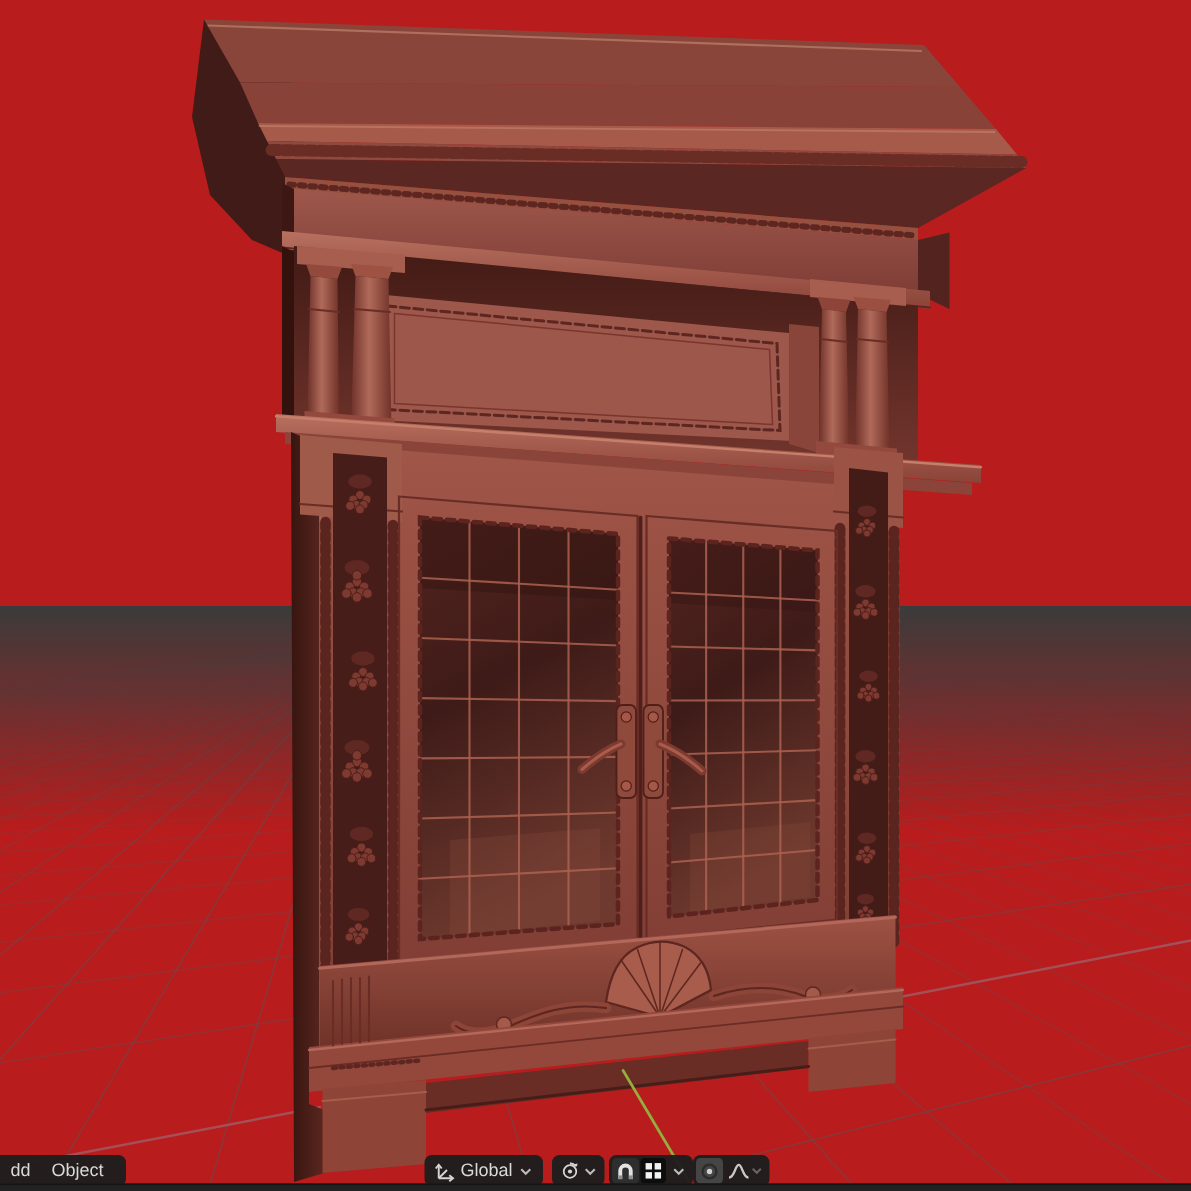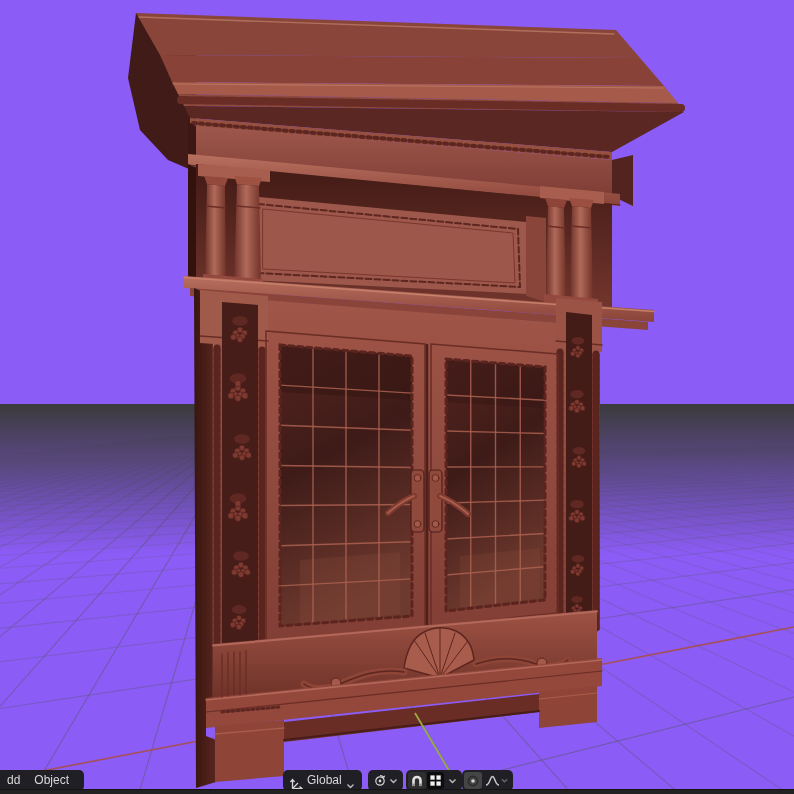--- a/index.html
+++ b/index.html
@@ -1,26 +1,26 @@
 <!DOCTYPE html>
 <html><head>
 <meta charset="utf-8">
 <style>
   html,body{margin:0;padding:0;background:#2a2a2a;}
-  #stage{position:relative;width:794px;height:794px;overflow:hidden;background:#8b5cf6;
+  #stage{position:relative;width:794px;height:794px;overflow:hidden;background:#b91c1c;
          font-family:"Liberation Sans", sans-serif;}
   #scene{position:absolute;left:0;top:0;}
   
   .hdr-grp{position:absolute;height:21px;display:flex;align-items:center;
            background:rgba(29,29,29,0.96);border-radius:5px;color:#d9d9d9;
            font-size:12px;line-height:21px;}
   .hdr-grp .lbl{padding:0 3px;white-space:nowrap;}
   .menu-grp{left:-12px;top:770px;padding:0 8px 0 12px;border-top-left-radius:0;border-bottom-left-radius:0;}
   .menu-item{padding:0 7px;cursor:default;}
-  .orient-grp{left:283px;top:770px;padding:0 6px;align-items:flex-end;}
+  .orient-grp{left:283px;top:770px;padding:0 6px;}
   .pivot-grp{left:368px;top:770px;padding:0 4px;}
   .snap-grp{left:406px;top:770px;padding:0 2px;gap:1px;}
   .prop-grp{left:462px;top:770px;padding:0 2px;gap:1px;}
   .tile{display:flex;align-items:center;justify-content:center;height:17px;border-radius:3px;padding:0 2px;}
   .tile.dark{background:#0d0d0d;}
   .tile.mid{background:#2e2e2e;}
   .tile.lit{background:#454545;}
   .dim{opacity:.45;}
   .bottom-strip{position:absolute;left:0;top:789px;width:794px;height:5px;background:#222;
                 border-top:1px solid #141414;}

